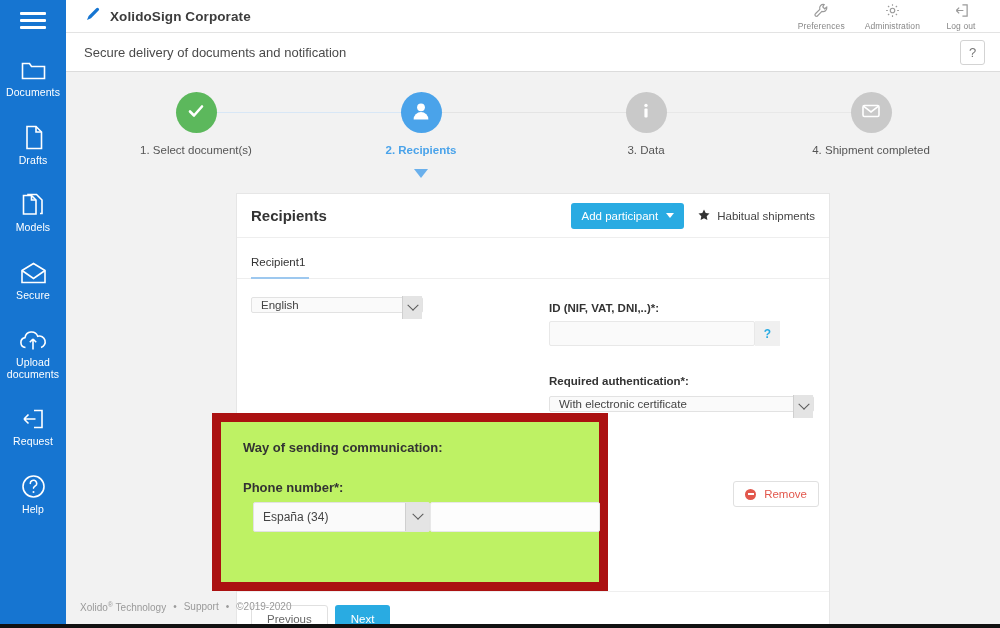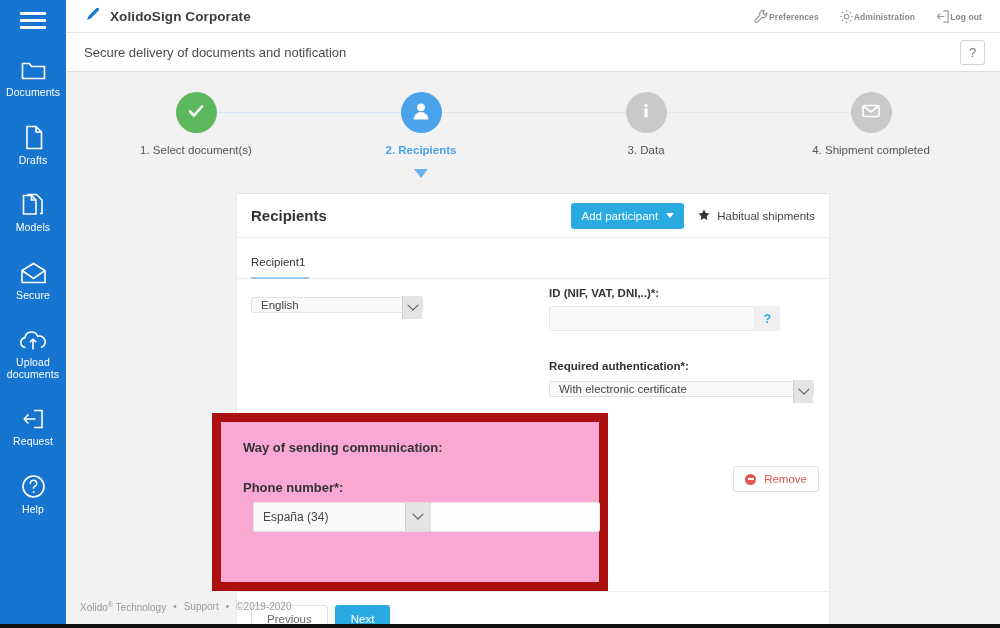--- a/index.html
+++ b/index.html
@@ -38,22 +38,22 @@
   
   .topbar {
     position: absolute; left: 66px; top: 0; right: 0; height: 33px;
     background: #fff; border-bottom: 1px solid #e3e3e3;
     display: flex; align-items: center;
   }
   .brand { display: flex; align-items: center; gap: 9px; padding-left: 18px; }
   .brand-title { font-size: 13.5px; font-weight: bold; color: #3c3c3c; letter-spacing: .1px; }
   .top-actions { margin-left: auto; display: flex; align-items: flex-start; gap: 0px; padding-right: 8px; }
   .top-action {
-    display: flex; flex-direction: row; align-items: center; cursor: pointer;
-    padding: 0 10px; min-width: 62px; font-weight: bold;
+    display: flex; flex-direction: column; align-items: center; cursor: pointer;
+    padding: 0 10px; min-width: 62px;
   }
   .top-action .ta-ico { height: 17px; display: flex; align-items: center; justify-content: center; }
   .top-action .ta-lbl { font-size: 8.5px; color: #888; margin-top: 2px; letter-spacing: .1px; }
 
   
   .subbar {
     position: absolute; left: 66px; top: 33px; right: 0; height: 39px;
     background: #fff; border-bottom: 1px solid #dcdcdc;
     display: flex; align-items: center;
   }
@@ -140,21 +140,21 @@
     background: #fafafa; border: 1px solid #e8e8e8; height: 25px;
     font-size: 11.5px; font-family: inherit; padding: 0 7px; color: #333; border-radius: 2px;
   }
   .id-help {
     width: 25px; height: 25px; background: #f0f0f0; color: #29abe2; font-size: 12px;
     font-weight: bold; display: flex; align-items: center; justify-content: center;
     cursor: pointer; border: none; font-family: inherit;
   }
 
   .col-left { position: absolute; left: 14px; top: 16px; width: 300px; }
-  .col-right { position: absolute; left: 312px; top: 8px; width: 270px; }
+  .col-right { position: absolute; left: 312px; top: 23px; width: 270px; }
 
   .radio-row { display: flex; align-items: center; gap: 52px; margin: 14px 0 0 10px; }
   .radio-opt { display: flex; align-items: center; gap: 9px; cursor: pointer; }
   .radio-dot {
     width: 13px; height: 13px; border-radius: 50%; border: 1.5px solid #555;
     background: #fff; display: flex; align-items: center; justify-content: center;
   }
   .radio-dot.on::after { content: ""; width: 7px; height: 7px; border-radius: 50%; background: #333; }
   .radio-lbl { font-size: 12px; font-weight: bold; color: #222; }
 
@@ -177,21 +177,21 @@
     font-size: 11.5px; padding: 7px 15px; cursor: pointer; font-family: inherit;
   }
   .btn-next {
     background: #29abe2; border: none; border-radius: 3px; color: #fff;
     font-size: 11.5px; padding: 8px 16px; cursor: pointer; font-family: inherit;
   }
 
   
   .redbox {
     position: absolute; left: 146px; top: 341px; width: 396px; height: 178px;
-    border: 9px solid #ab1111; background: #f9a8d4; z-index: 30;
+    border: 9px solid #ab1111; background: #bef264; z-index: 30;
   }
   .redbox-inner { position: relative; padding: 18px 0 0 22px; }
 
   
   .footer {
     position: absolute; left: 66px; bottom: 4px; right: 0; height: 34px;
     display: flex; align-items: center; font-size: 10px; color: #9a9a9a;
   }
   .footer .f-in { padding-left: 14px; display: flex; align-items: center; gap: 7px; }
   .footer a { color: #9a9a9a; text-decoration: none; cursor: pointer; }

